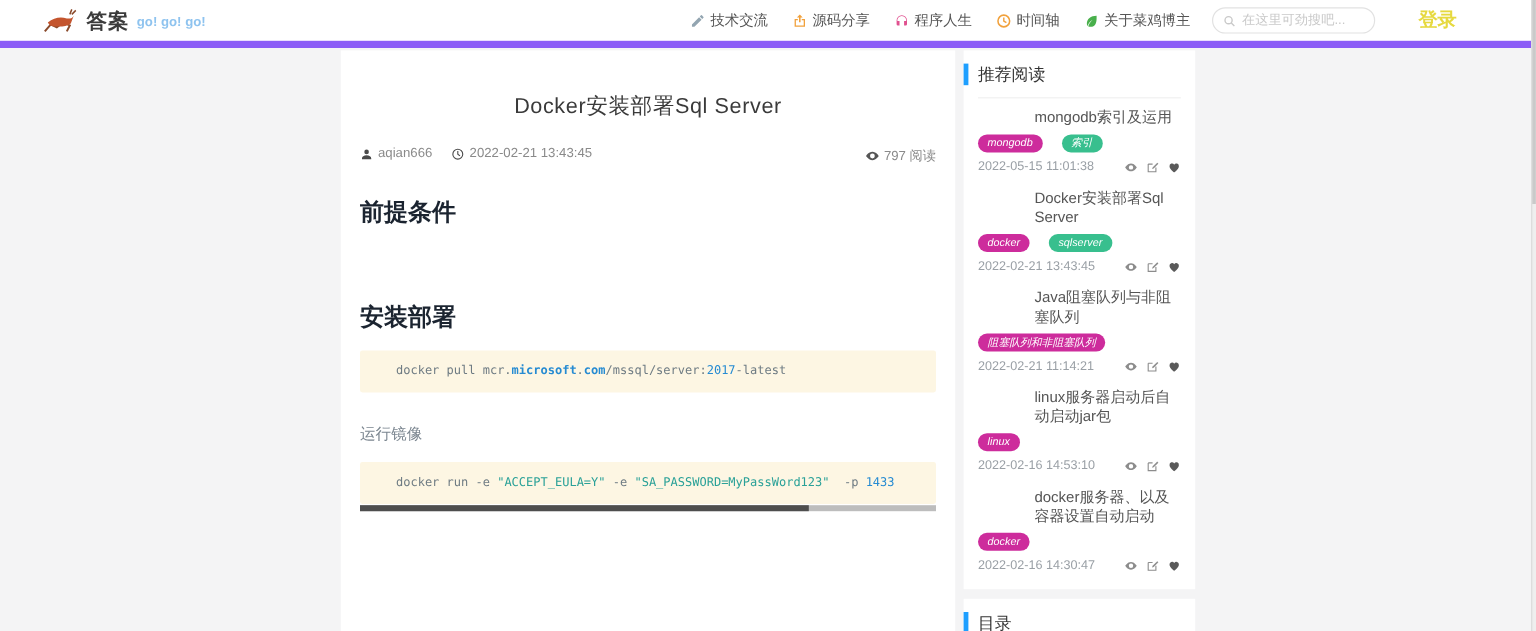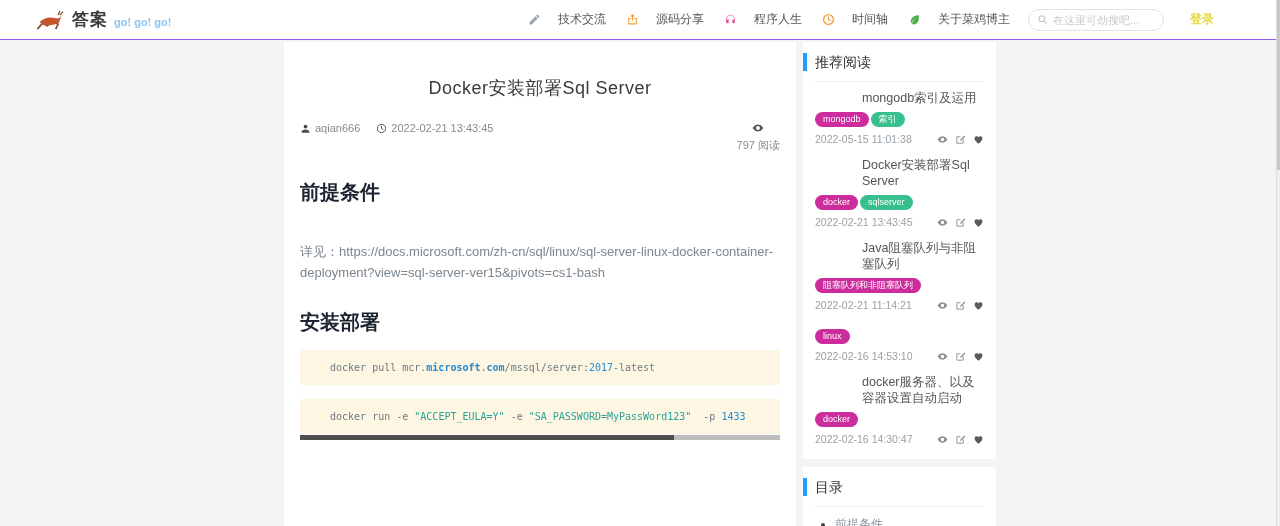--- a/index.html
+++ b/index.html
@@ -1,46 +1,46 @@
 <!DOCTYPE html>
 <html><head>
 <meta charset="utf-8">
 <style>
   * { margin:0; padding:0; box-sizing:border-box; }
   html,body { width:1280px; height:526px; overflow:hidden; }
   body { background:#f4f4f5; font-family:"Liberation Sans","DejaVu Sans",sans-serif; }
 
   
-  .topbar { height:40px; background:#fff; border-bottom:1px solid #8b5cf6;
+  .topbar { height:40px; background:#fff; border-bottom:6px solid #8b5cf6;
             display:flex; align-items:center; padding:0 66px 0 34px; }
   .logo-area { display:flex; align-items:center; cursor:pointer; }
   .logo-img { width:30px; height:26px; margin-right:8px; }
   .logo-text { font-size:17px; font-weight:700; color:#3b3b3b; letter-spacing:1px; }
   .logo-sub { font-size:11px; color:#8ec3ef; margin-left:6px; margin-top:4px;font-weight:bold; }
   nav { margin-left:auto; display:flex; align-items:center; gap:20px; }
-  .nav-item { display:flex; align-items:center; gap:17px; font-size:12px; color:#565656; cursor:pointer; white-space:nowrap; }
+  .nav-item { display:flex; align-items:center; gap:4px; font-size:12px; color:#565656; cursor:pointer; white-space:nowrap; }
   .nav-item svg { width:13px; height:13px; }
   .search-pill { margin-left:18px; width:136px; height:22px; border:1px solid #e2e2e2; border-radius:12px;
                  display:flex; align-items:center; padding:0 8px; background:#fff; }
   .search-pill svg { width:11px; height:11px; color:#c9c9c9; flex:none; }
   .search-pill input { border:none; outline:none; width:100%; font-size:11px; margin-left:5px; color:#666; background:transparent; }
   .search-pill input::placeholder { color:#c9c9c9; }
-  .login-link { margin-left:26px; font-size:12px; font-weight:700; color:#e6d93f; cursor:pointer; white-space:nowrap; }
+  .login-link { margin-left:36px; font-size:16px; font-weight:700; color:#e6d93f; cursor:pointer; white-space:nowrap; }
 
   
   .content { width:712px; margin:2px auto 0; display:flex; gap:7px; align-items:flex-start; }
   .card { background:#fff; }
 
   
   .article { width:512px; min-height:560px; padding:34px 16px 30px; }
   .article h1 { text-align:center; font-size:18px; font-weight:500; color:#3a3a3a; letter-spacing:.5px; }
   .meta-row { margin-top:22px; display:flex; align-items:flex-start; gap:16px; font-size:11px; color:#8a8a8a; }
   .meta-item { display:flex; align-items:center; gap:4px; }
   .meta-item svg { width:11px; height:11px; color:#4a4a4a; }
-  .meta-reads { margin-left:auto; display:flex; align-items:center; gap:4px;flex-direction:column; }
+  .meta-reads { margin-left:auto; display:flex; align-items:center; gap:4px; }
   .meta-reads svg { width:12px; height:12px; color:#555; }
   .article h2 { margin-top:26px; font-size:20px; font-weight:700; color:#1b2430; }
   .p-gray { margin-top:14px; font-size:13px; line-height:21px; color:#7b8690; word-break:break-all; }
   .sub-label { margin-top:26px; font-size:13px; color:#7b8690; }
   pre.code { margin-top:14px; background:#fdf6e3; border-radius:2px; padding:12px 30px;
              font-family:"DejaVu Sans Mono","Liberation Mono",monospace; font-size:10px;
              white-space:pre; overflow:hidden; color:#6e7b83; }
   .seg-plain   { color:#6e7b83; }
   .seg-blue-bold { color:#268bd2; font-weight:700; }
   .seg-number  { color:#268bd2; }
@@ -48,21 +48,21 @@
   .hscroll { height:5px; background:#bdbdbd; position:relative; margin-top:1px; cursor:pointer; }
   .hscroll .thumb { position:absolute; left:0; top:0; height:100%; width:78%; background:#4e4e4e; }
 
   
   .sidebar { width:193px; display:flex; flex-direction:column; gap:8px; }
   .side-card { position:relative; padding:10px 12px 10px; }
   .accent-bar { position:absolute; left:0; top:11px; width:4px; height:18px; background:#1e9fff; }
   .card-header { font-size:14px; color:#333; padding:2px 0 9px; border-bottom:1px solid #f0f0f0; }
   .post { padding:8px 0 4px; cursor:default; }
   .post-title { font-size:12.5px; color:#555; line-height:16px; cursor:pointer;padding-left:47px; }
-  .tags { display:flex; gap:2px; margin-top:6px; }
+  .tags { display:flex; gap:16px; margin-top:6px;font-style:italic; }
   .tag { font-size:9px; color:#fff; padding:2px 8px; border-radius:9px; line-height:11px; cursor:pointer; white-space:nowrap; }
   .post-meta { margin-top:6px; display:flex; align-items:center; font-size:10.5px; color:#9aa0a6; }
   .post-actions { margin-left:auto; display:flex; align-items:center; gap:7px; }
   .post-actions svg { width:11px; height:11px; color:#8c8c8c; cursor:pointer; }
   .post-actions svg.heart { color:#5a5a5a; }
   .toc-list { margin:8px 0 4px; padding-left:20px; }
   .toc-list li { font-size:12px; color:#8a959e; margin:9px 0; cursor:pointer; }
   .toc-list li::marker { color:#444; }
 
   
@@ -153,27 +153,27 @@
         <svg viewBox="0 0 24 24" fill="currentColor">
           <path d="M12 5C5.5 5 1.5 12 1.5 12S5.5 19 12 19s10.5-7 10.5-7S18.5 5 12 5zm0 11a4 4 0 110-8 4 4 0 010 8z"></path>
         </svg>
         <span>797 阅读</span>
       </span>
     </div>
 
     <h2>前提条件</h2>
     <p class="p-gray">
       <br>
-      <span>详见：https://docs.microsoft.com/zh-cn/sql/linux/sql-server-linux-docker-container-deployment?view=sql-server-ver15&amp;pivots=cs1-bash</span>
     </p>
 
     <h2>安装部署</h2>
 
     <pre class="code" id="code1"><span class="seg-plain">docker pull mcr.</span><span class="seg-blue-bold">microsoft</span><span class="seg-plain">.</span><span class="seg-blue-bold">com</span><span class="seg-plain">/mssql/server:</span><span class="seg-number">2017</span><span class="seg-plain">-latest</span></pre>
 
+    <p class="sub-label">运行镜像</p>
     <pre class="code" id="code2"><span class="seg-plain">docker run -e </span><span class="seg-string">"ACCEPT_EULA=Y"</span><span class="seg-plain"> -e </span><span class="seg-string">"SA_PASSWORD=MyPassWord123"</span><span class="seg-plain">  -p </span><span class="seg-number">1433</span></pre>
     <div class="hscroll">
         <div class="thumb"></div>
       </div>
 
   </main>
 
   <aside class="sidebar">
     <div class="card side-card">
       <div class="accent-bar" style="background: rgb(30, 159, 255);"></div>
@@ -241,20 +241,21 @@
                   <path d="M20.5 3.5l-8.5 8.5-1 3 3-1 8.5-8.5z" fill="currentColor" stroke="none"></path>
                 </svg>
         <svg class="heart" viewBox="0 0 24 24" fill="currentColor">
                   <path d="M12 21s-8.5-5.6-8.5-11.2A4.6 4.6 0 0112 7a4.6 4.6 0 018.5 2.8C20.5 15.4 12 21 12 21z"></path>
                 </svg>
       </span>
     </div>
   </div>
 
   <div class="post">
+    <div class="post-title">linux服务器启动后自动启动jar包</div>
     <div class="tags">
               <span class="tag" style="background: rgb(205, 44, 156);">linux</span>
             </div>
     <div class="post-meta">
       <span class="post-date">2022-02-16 14:53:10</span>
       <span class="post-actions">
         <svg class="eye" viewBox="0 0 24 24" fill="currentColor">
                   <path d="M12 5C5.5 5 1.5 12 1.5 12S5.5 19 12 19s10.5-7 10.5-7S18.5 5 12 5zm0 11a4 4 0 110-8 4 4 0 010 8z"></path>
                 </svg>
         <svg class="edit" viewBox="0 0 24 24" fill="none" stroke="currentColor" stroke-width="2">

